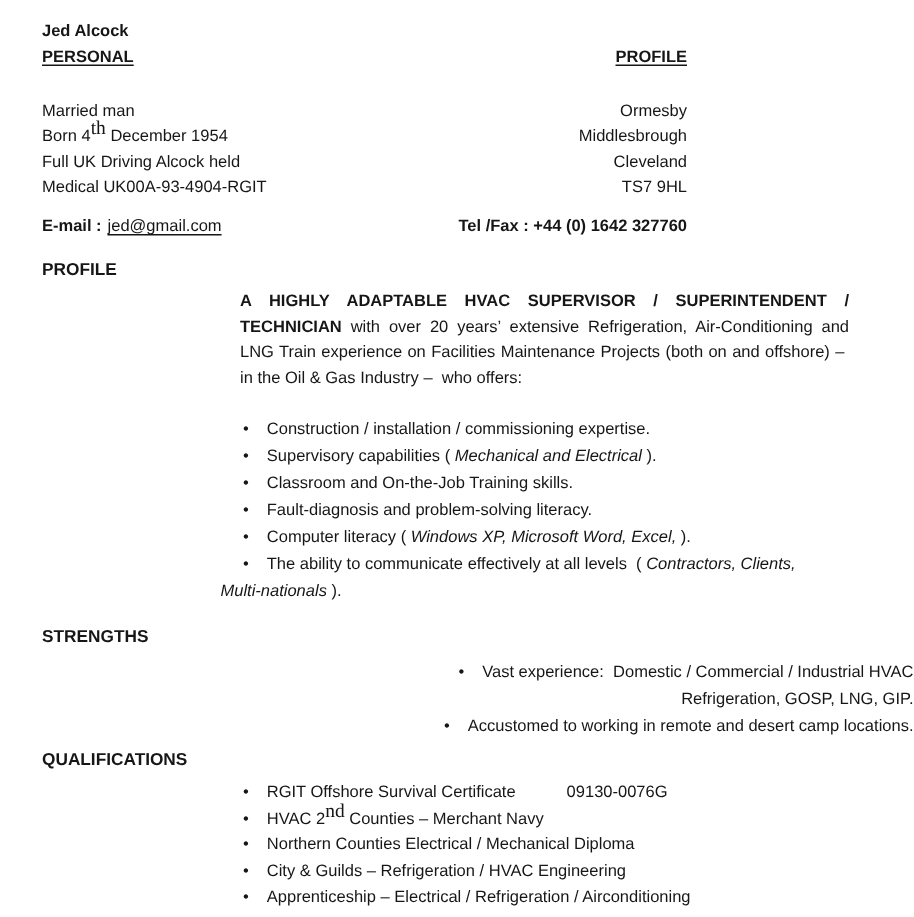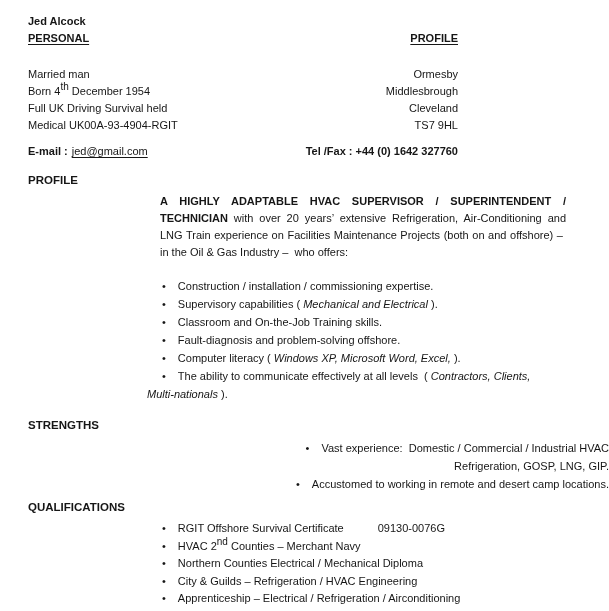--- a/index.html
+++ b/index.html
@@ -9,21 +9,21 @@
 
   
   .top { width: 430px; }
   .row { display: flex; justify-content: space-between; line-height: 17px; }
   .bold { font-weight: 700; }
   .u { text-decoration: underline; text-underline-offset: 2px; }
   .hrow { margin-bottom: 19px; }
   .contact { margin-top: 9px; }
   .contact .email-wrap strong { margin-right: 4px; }
   .email { color: inherit; text-decoration: underline; text-underline-offset: 2px; cursor: pointer; }
-  sup { font-size: 10px; vertical-align: super; line-height: 0; }
+  sup { font-size: 13px; vertical-align: super; line-height: 0; font-family: Liberation Serif, serif; }
 
   
   .sec-h { font-weight: 700; font-size: 11.5px; line-height: 17px; }
   .sec-profile { margin-top: 12px; }
   .sec-strengths { margin-top: 14px; }
   .sec-qual { margin-top: 6px; }
 
   .content-profile { margin-left: 119px; width: 419px; }
   .para { text-align: justify; line-height: 17px; margin: 4px 0 16px 13px; width: 406px; }
   .para strong { font-weight: 700; }
@@ -55,42 +55,42 @@
     </div>
     <div class="row">
       <span>Married man</span>
       <span>Ormesby</span>
     </div>
     <div class="row">
       <span><span>Born 4</span><sup>th</sup><span> December 1954</span></span>
       <span>Middlesbrough</span>
     </div>
     <div class="row">
-      <span>Full UK Driving Survival held</span>
+      <span>Full UK Driving Alcock held</span>
       <span>Cleveland</span>
     </div>
     <div class="row">
       <span>Medical UK00A-93-4904-RGIT</span>
       <span>TS7 9HL</span>
     </div>
     <div class="row contact">
       <span class="email-wrap"><strong>E-mail :</strong><a class="email">jed@gmail.com</a></span>
       <span class="bold">Tel /Fax : +44 (0) 1642 327760</span>
     </div>
   </div>
 
   <div class="sec-profile">
     <div class="sec-h">PROFILE</div>
     <div class="content-profile">
       <p class="para"><strong>A HIGHLY ADAPTABLE HVAC SUPERVISOR / SUPERINTENDENT / TECHNICIAN</strong><span> with over 20 years’ extensive Refrigeration, Air-Conditioning and LNG Train experience on Facilities Maintenance Projects (both on and offshore) –&nbsp; in the Oil &amp; Gas Industry –&nbsp; who offers:</span></p>
       <div class="bullets-profile">
         <div class="bi"><span class="b">•</span><span>Construction / installation / commissioning expertise.</span></div>
         <div class="bi"><span class="b">•</span><span>Supervisory capabilities ( </span><em>Mechanical and Electrical</em><span> ).</span></div>
         <div class="bi"><span class="b">•</span><span>Classroom and On-the-Job Training skills.</span></div>
-        <div class="bi"><span class="b">•</span><span>Fault-diagnosis and problem-solving offshore.</span></div>
+        <div class="bi"><span class="b">•</span><span>Fault-diagnosis and problem-solving literacy.</span></div>
         <div class="bi"><span class="b">•</span><span>Computer literacy ( </span><em>Windows XP, Microsoft Word, Excel,</em><span> ).</span></div>
         <div class="bi"><span class="b">•</span><span>The ability to communicate effectively at all levels &nbsp;( </span><em>Contractors, Clients,</em><br><em>Multi-nationals</em><span> ).</span></div>
       </div>
     </div>
   </div>
 
   <div class="sec-strengths">
     <div class="sec-h">STRENGTHS</div>
     <div class="content-strengths">
       <div class="bi"><span class="b">•</span><span>Vast experience: &nbsp;Domestic / Commercial / Industrial HVAC</span><br><span>Refrigeration, GOSP, LNG, GIP.</span></div>

